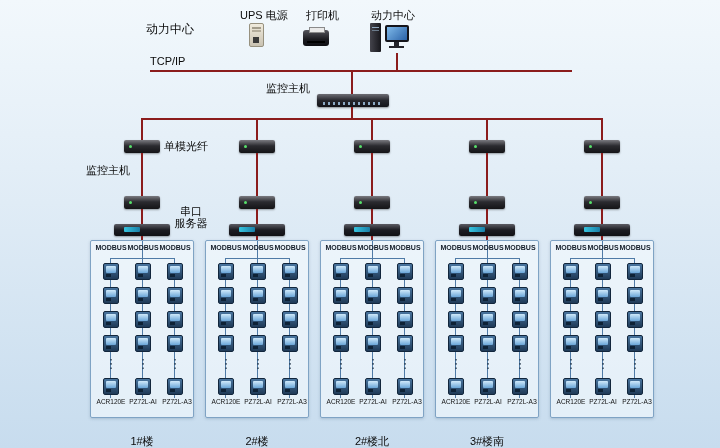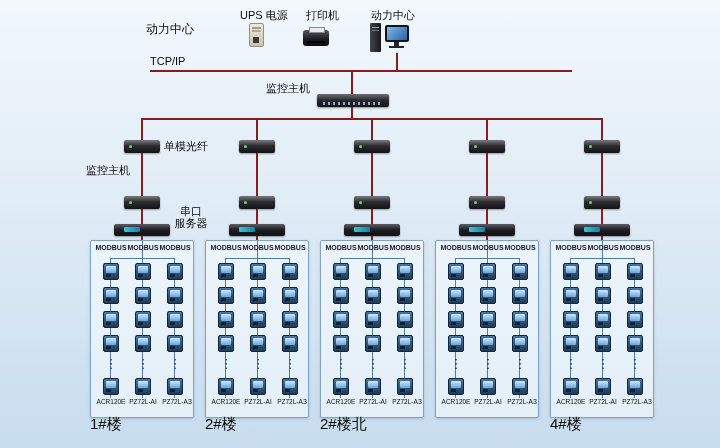--- a/index.html
+++ b/index.html
@@ -43,21 +43,21 @@
     background:linear-gradient(#5c5c64,#1c1c22 50%,#101014);box-shadow:0 1px 2px rgba(0,0,0,.35)}
   .serial-server .glow{position:absolute;left:10px;top:3px;width:16px;height:5px;border-radius:1px;
     background:linear-gradient(90deg,#37c4de,#1a7fa8)}
 
   .serial-label{position:absolute;left:168px;top:205px;width:46px;text-align:center;font-size:11px;line-height:12px}
 
   
   .group{position:absolute;top:118px;width:104px;height:318px}
   .gbox{position:absolute;left:0;top:122px;width:104px;height:178px;border:1px solid #7fa3c4;border-radius:2px;
     background:rgba(250,253,255,.55);box-shadow:0 1px 3px rgba(60,90,120,.25)}
-  .gname{position:absolute;left:0;top:297px;width:100%;font-size:15px}
+  .gname{position:absolute;left:0;top:316px;width:100%;text-align:center;font-size:11px}
   .hbus{position:absolute;left:19px;top:17px;width:65px;height:1px;background:#4f7aa6}
   .cstub{position:absolute;left:51px;top:0;width:1px;height:17px;background:#4f7aa6}
   .mcol{position:absolute;top:0;width:32px;height:176px}
   .modbus{position:absolute;left:0;top:3px;width:100%;text-align:center;font-size:7px;font-weight:bold;color:#101a26;letter-spacing:0}
   .cline{position:absolute;left:15px;top:17px;width:1px;height:140px;background:#4f7aa6}
   .meter{position:absolute;left:8px;width:16px;height:17px;border-radius:2px;border:1px solid #12263c;
     background:linear-gradient(#49759f,#1f3a57)}
   .meter::before{content:"";position:absolute;left:2px;top:2px;right:2px;height:7px;border-radius:1px;
     background:linear-gradient(#cfe9fa,#6aa6d8)}
   .meter::after{content:"";position:absolute;left:2px;bottom:2px;width:5px;height:3px;background:#0e2236}
@@ -340,20 +340,21 @@
         <div class="meter" style="top:70px"></div>
         <div class="meter" style="top:94px"></div>
         <div class="dots">⋮</div>
         <div class="meter" style="top:137px"></div>
         <span class="model">PZ72L-A</span>
       </div>
 
       <span class="count">3</span>
     </div>
 
+    <div class="gname">3#楼南</div>
   </div>
 
   <div class="group" style="left: 550px;">
     <div class="vline" style="left:51px;top:0;height:22px"></div>
     <div class="transceiver" style="top:22px">
           <i class="led"></i>
         </div>
     <div class="vline" style="left:51px;top:35px;height:43px"></div>
     <div class="transceiver" style="top:78px">
           <i class="led"></i>
@@ -400,16 +401,15 @@
         <div class="meter" style="top:70px"></div>
         <div class="meter" style="top:94px"></div>
         <div class="dots">⋮</div>
         <div class="meter" style="top:137px"></div>
         <span class="model">PZ72L-A</span>
       </div>
 
       <span class="count">3</span>
     </div>
 
-    <div class="gname">4#楼</div>
   </div>
 </div>
 </div>
 
 </body></html>

